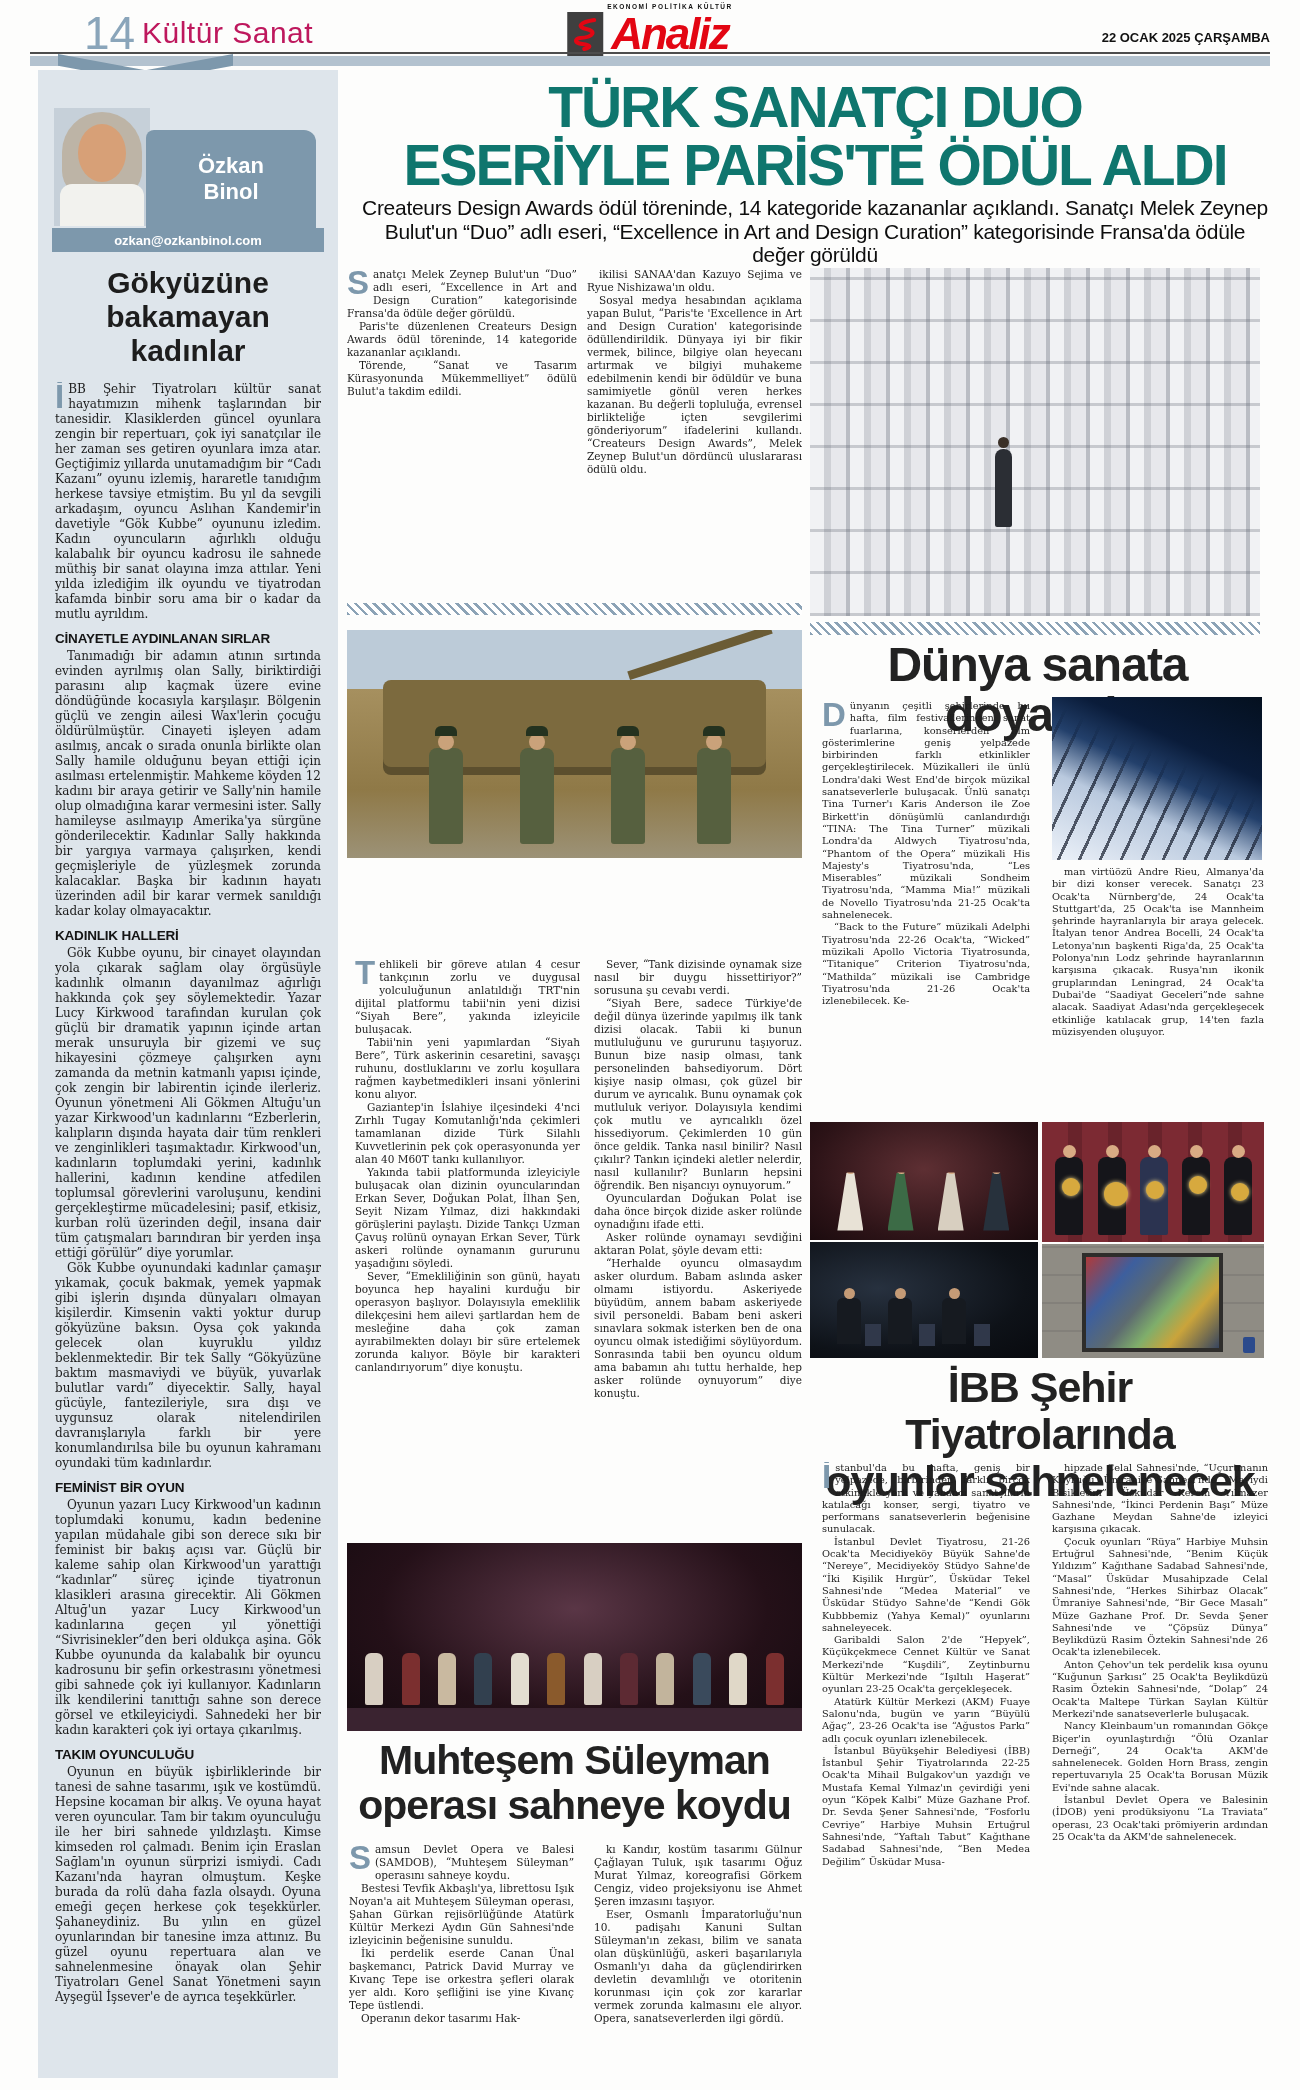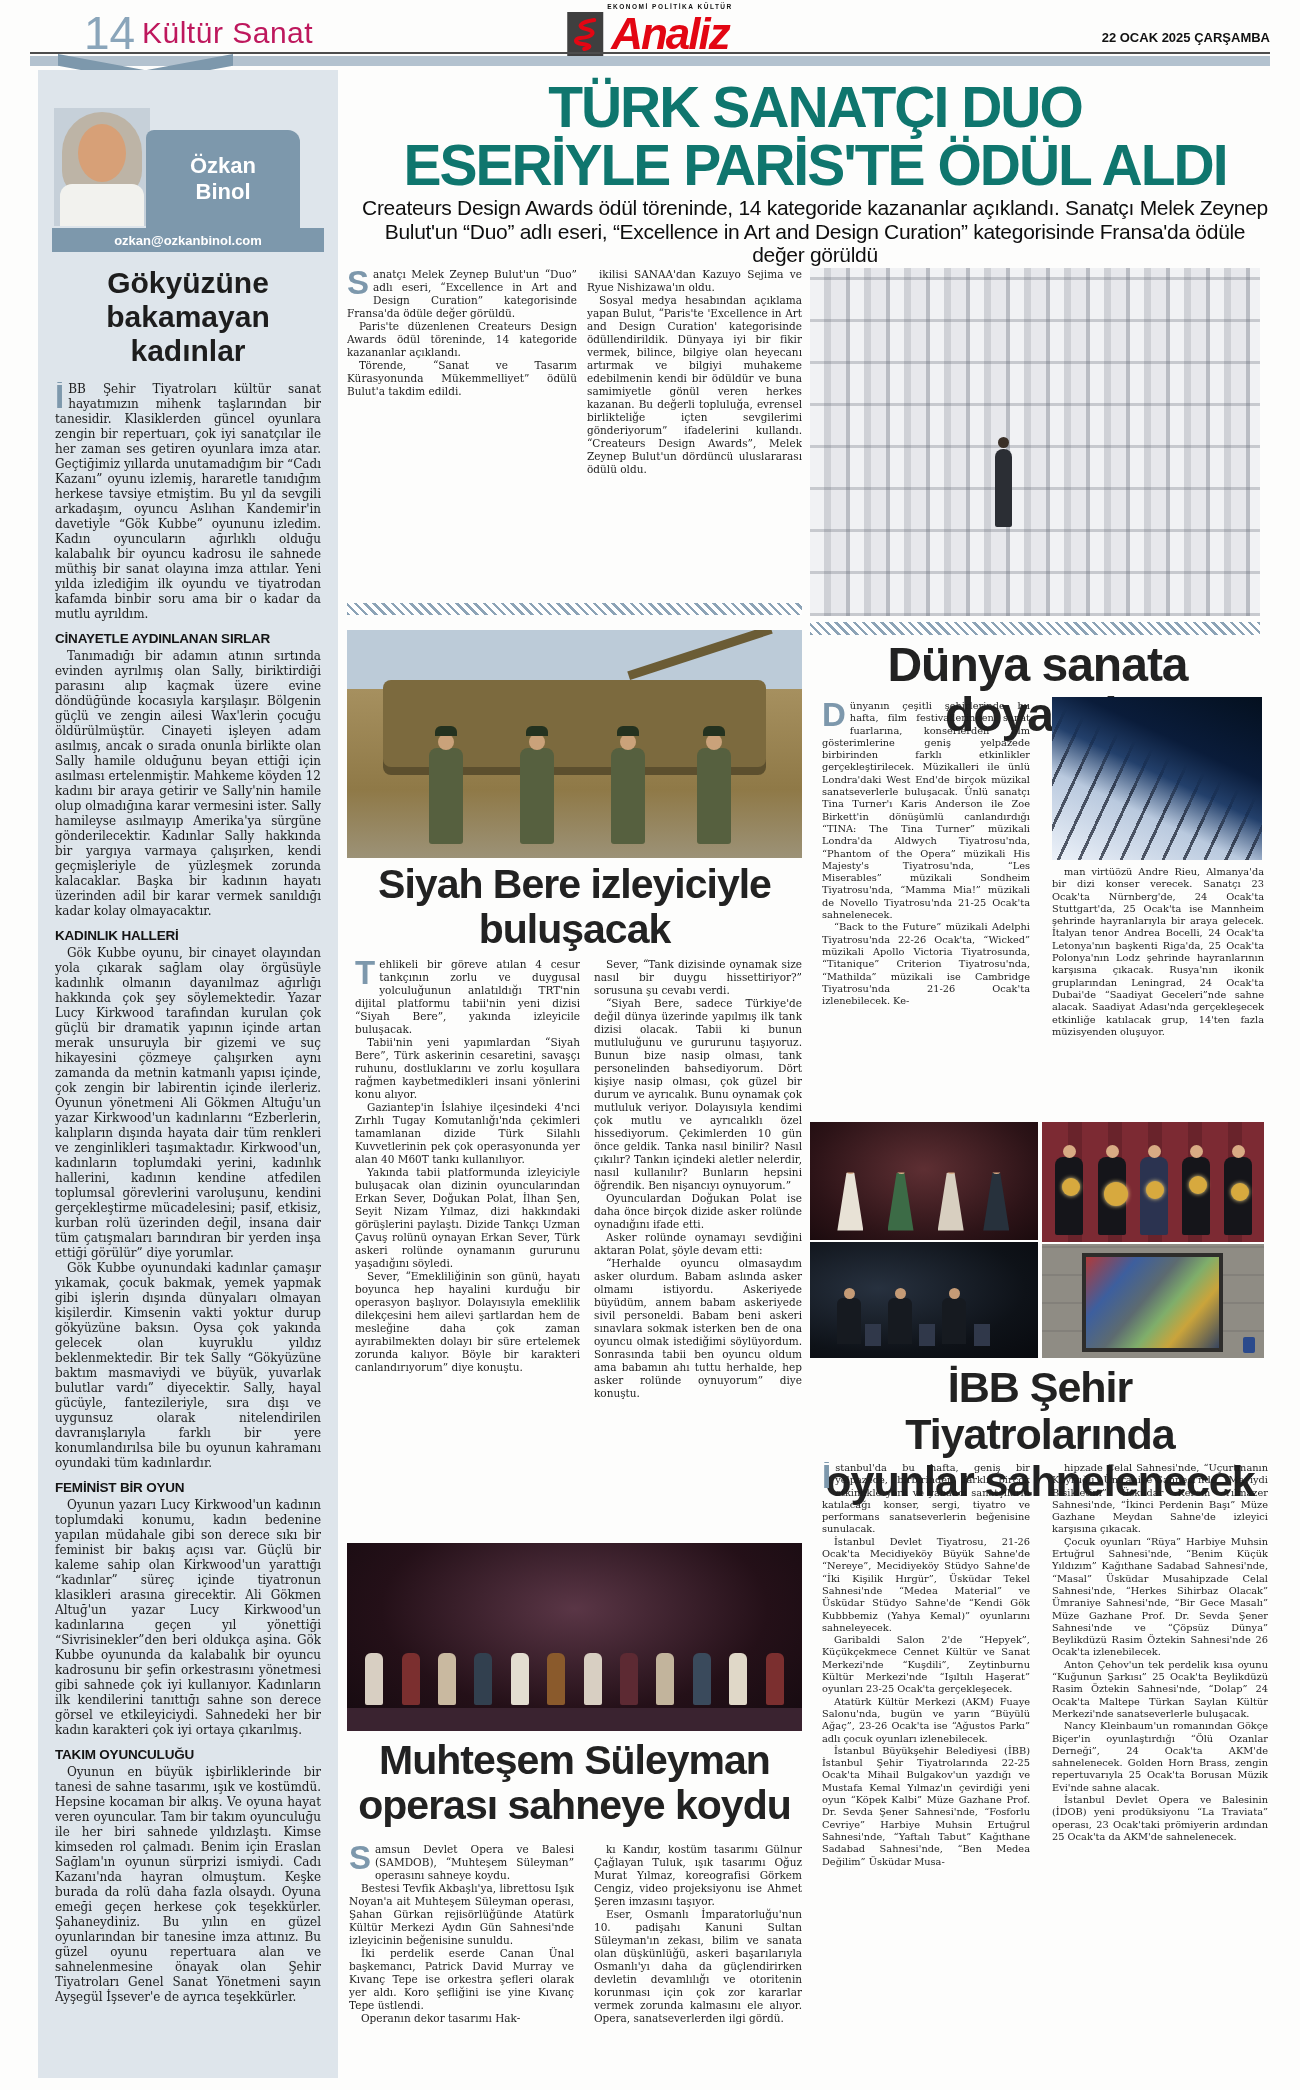--- a/index.html
+++ b/index.html
@@ -25,21 +25,21 @@
   .header-band{position:absolute;left:30px;top:56px;width:1240px;height:10px;background:#b3c2cf;}
   .chevron{position:absolute;left:58px;top:54px;width:175px;height:28px;background:#7d98ac;
            clip-path:polygon(0 0,50% 58%,100% 0,100% 42%,50% 100%,0 42%);}
 
   
   .left-col{position:absolute;left:38px;top:70px;width:300px;height:2008px;background:#dee5eb;}
   .col-photo{position:absolute;left:16px;top:38px;width:96px;height:118px;background:#c6d0d9;overflow:hidden;}
   .col-photo .hair{position:absolute;left:8px;top:4px;width:80px;height:86px;border-radius:44px 44px 30px 30px;background:#bdb4a6;}
   .col-photo .face{position:absolute;left:24px;top:16px;width:48px;height:58px;border-radius:50%;background:#d7a077;}
   .col-photo .shirt{position:absolute;left:6px;top:76px;width:84px;height:42px;border-radius:12px 12px 0 0;background:#f2f2ee;}
-  .name-plate{position:absolute;left:108px;top:60px;width:154px;height:98px;background:#7d98ac;
+  .name-plate{position:absolute;left:108px;top:60px;width:170px;height:98px;background:#7d98ac;
               border-radius:8px 12px 0 0;display:flex;flex-direction:column;align-items:center;justify-content:center;
               font-family:"Liberation Sans",sans-serif;font-weight:700;font-size:22px;color:#fff;line-height:1.2;}
   .email-bar{position:absolute;left:14px;top:158px;width:272px;height:24px;background:#7d98ac;
              display:flex;align-items:center;justify-content:center;color:#fff;
              font-family:"Liberation Sans",sans-serif;font-weight:700;font-size:13px;}
   .col-title{position:absolute;left:10px;top:196px;width:280px;text-align:center;
              font-family:"Liberation Sans",sans-serif;font-weight:800;font-size:30px;line-height:34px;color:#1d1d1d;}
   .col-body{position:absolute;left:17px;top:312px;width:266px;height:1684px;overflow:hidden;
             font-size:12px;line-height:15px;}
   .col-body h3{font-family:"Liberation Sans",sans-serif;font-size:13.5px;font-weight:800;
@@ -210,24 +210,20 @@
   <div class="stripe stripe-left" data-name="stripes-divider"></div>
   <div class="stripe stripe-right" data-name="stripes-divider"></div>
 
   <div class="photo soldiers" data-name="tank-crew-photo">
     <div class="tank"></div>
     <div class="barrel"></div>
     <div class="soldier" style="left:18%;"></div>
     <div class="soldier" style="left:38%;"></div>
     <div class="soldier" style="left:58%;"></div>
     <div class="soldier" style="left:77%;"></div>
-  </div>
-  <div class="mid-headline" style="left:347px;top:862px;width:455px;" data-name="siyah-bere-headline">
-    <div>Siyah Bere izleyiciyle</div>
-    <div>buluşacak</div>
   </div>
   <div class="bodycol" style="left:355px;top:958px;width:225px;height:578px;" data-name="siyah-bere-column-1">
       <p class="para dropcap" data-name="paragraph">Tehlikeli bir göreve atılan 4 cesur tankçının zorlu ve duygusal yolculuğunun anlatıldığı TRT'nin dijital platformu tabii'nin yeni dizisi “Siyah Bere”, yakında izleyicile buluşacak.</p>
       <p class="para" data-name="paragraph">Tabii'nin yeni yapımlardan “Siyah Bere”, Türk askerinin cesaretini, savaşçı ruhunu, dostluklarını ve zorlu koşullara rağmen kaybetmedikleri insani yönlerini konu alıyor.</p>
       <p class="para" data-name="paragraph">Gaziantep'in İslahiye ilçesindeki 4'nci Zırhlı Tugay Komutanlığı'nda çekimleri tamamlanan dizide Türk Silahlı Kuvvetlerinin pek çok operasyonunda yer alan 40 M60T tankı kullanılıyor.</p>
       <p class="para" data-name="paragraph">Yakında tabii platformunda izleyiciyle buluşacak olan dizinin oyuncularından Erkan Sever, Doğukan Polat, İlhan Şen, Seyit Nizam Yılmaz, dizi hakkındaki görüşlerini paylaştı. Dizide Tankçı Uzman Çavuş rolünü oynayan Erkan Sever, Türk askeri rolünde oynamanın gururunu yaşadığını söyledi.</p>
       <p class="para" data-name="paragraph">Sever, “Emekliliğinin son günü, hayatı boyunca hep hayalini kurduğu bir operasyon başlıyor. Dolayısıyla emeklilik dilekçesini hem ailevi şartlardan hem de mesleğine daha çok zaman ayırabilmekten dolayı bir süre ertelemek zorunda kalıyor. Böyle bir karakteri canlandırıyorum” diye konuştu.</p>
     </div>
   <div class="bodycol" style="left:594px;top:958px;width:208px;height:578px;" data-name="siyah-bere-column-2">
       <p class="para" data-name="paragraph">Sever, “Tank dizisinde oynamak size nasıl bir duygu hissettiriyor?” sorusuna şu cevabı verdi.</p>

